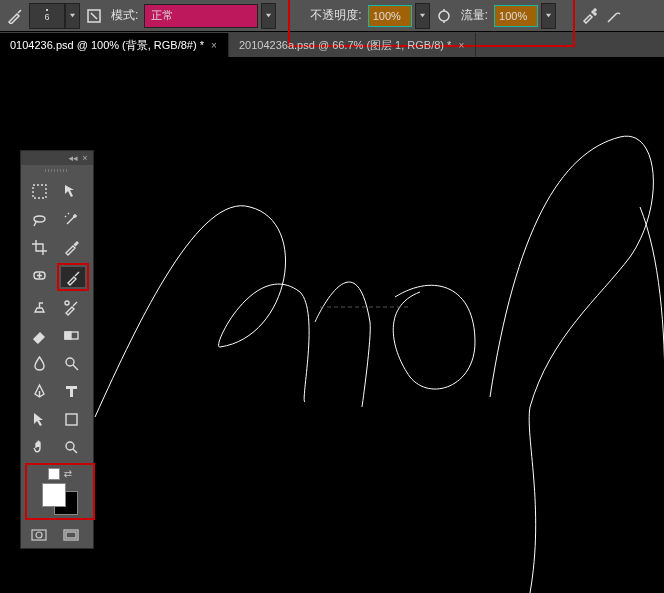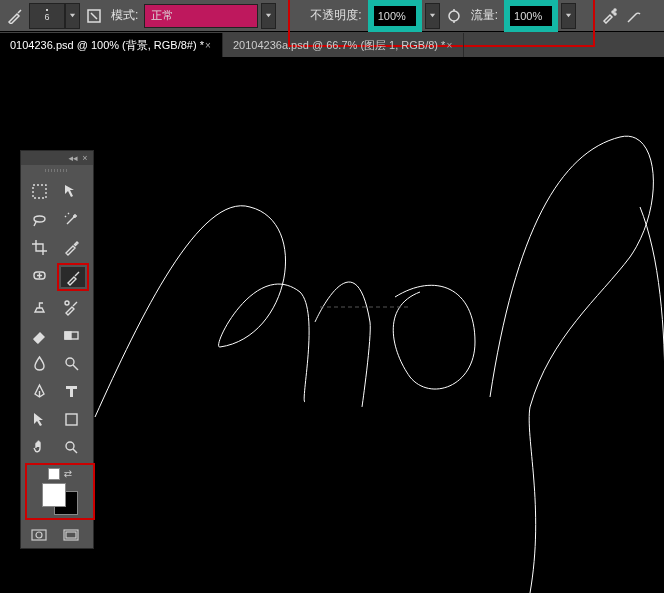--- a/index.html
+++ b/index.html
@@ -7,24 +7,24 @@
 .ico{width:22px;height:22px;display:flex;align-items:center;justify-content:center;color:#ddd}
 .ico svg{width:16px;height:16px;stroke:#ddd;fill:none;stroke-width:1.5}
 .brushprev{width:34px;height:24px;background:#3a3a3a;border:1px solid #222;display:flex;flex-direction:column;align-items:center;justify-content:center;gap:1px}
 .dot{width:2px;height:2px;background:#fff;border-radius:50%}
 .bp-num{font-size:9px;color:#ddd}
 .dd{display:flex;align-items:center}
 .dd-a{width:13px;height:24px;background:#3a3a3a;border:1px solid #222;display:flex;align-items:center;justify-content:center}
 .dd-a svg{width:7px;height:7px;fill:#ccc}
 .lbl{color:#e0e0e0;margin:4px 3px;font-size:12px}
 .sel{height:22px;background:#be185d;border:1px solid #222;display:flex;align-items:center;padding:0 6px;min-width:100px;color:#ddd}
-.valbox{height:20px;background:#000000;border:6px solid #14b8a6;display:flex;align-items:center;padding:0 4px;min-width:34px;color:#ddd;font-size:11px}
+.valbox{height:20px;background:#a16207;border:1px solid #14b8a6;display:flex;align-items:center;padding:0 4px;min-width:34px;color:#ddd;font-size:11px}
 .hl{border:2px solid #c00;padding:17px;display:flex;align-items:center;gap:3px;height:24px}
 .tabbar{height:26px;background:#424242;display:flex;align-items:flex-end;border-bottom:1px solid #000}
-.tab{padding:5px 10px;color:#ccc;font-size:11px;display:flex;align-items:center;border-right:1px solid #2a2a2a}
+.tab{padding:5px 10px;color:#ccc;font-size:11px;display:flex;align-items:center;gap:6px;border-right:1px solid #2a2a2a}
 .tab.active{background:#000;color:#fff}
 .tab-x{width:8px;height:8px;display:flex;align-items:center;justify-content:center;color:#aaa;font-size:10px}
 .canvas{position:absolute;top:57px;left:0;width:664px;height:536px;background:#000}
 .canvas svg{width:100%;height:100%}
 .toolpanel{position:absolute;top:150px;left:20px;width:72px;background:#535353;border:1px solid #2a2a2a}
 .tp-head{height:14px;background:#424242;display:flex;justify-content:flex-end;align-items:center;padding:0 4px;gap:4px}
 .tp-head span{width:8px;height:8px;color:#aaa;font-size:9px;display:flex;align-items:center;justify-content:center}
 .tp-grip{height:10px;display:flex;justify-content:center;align-items:center}
 .tp-grip div{width:24px;height:3px;background:repeating-linear-gradient(90deg,#777 0 1px,transparent 1px 3px)}
 .tools{padding:4px;display:grid;grid-template-columns:28px 28px;gap:4px}

